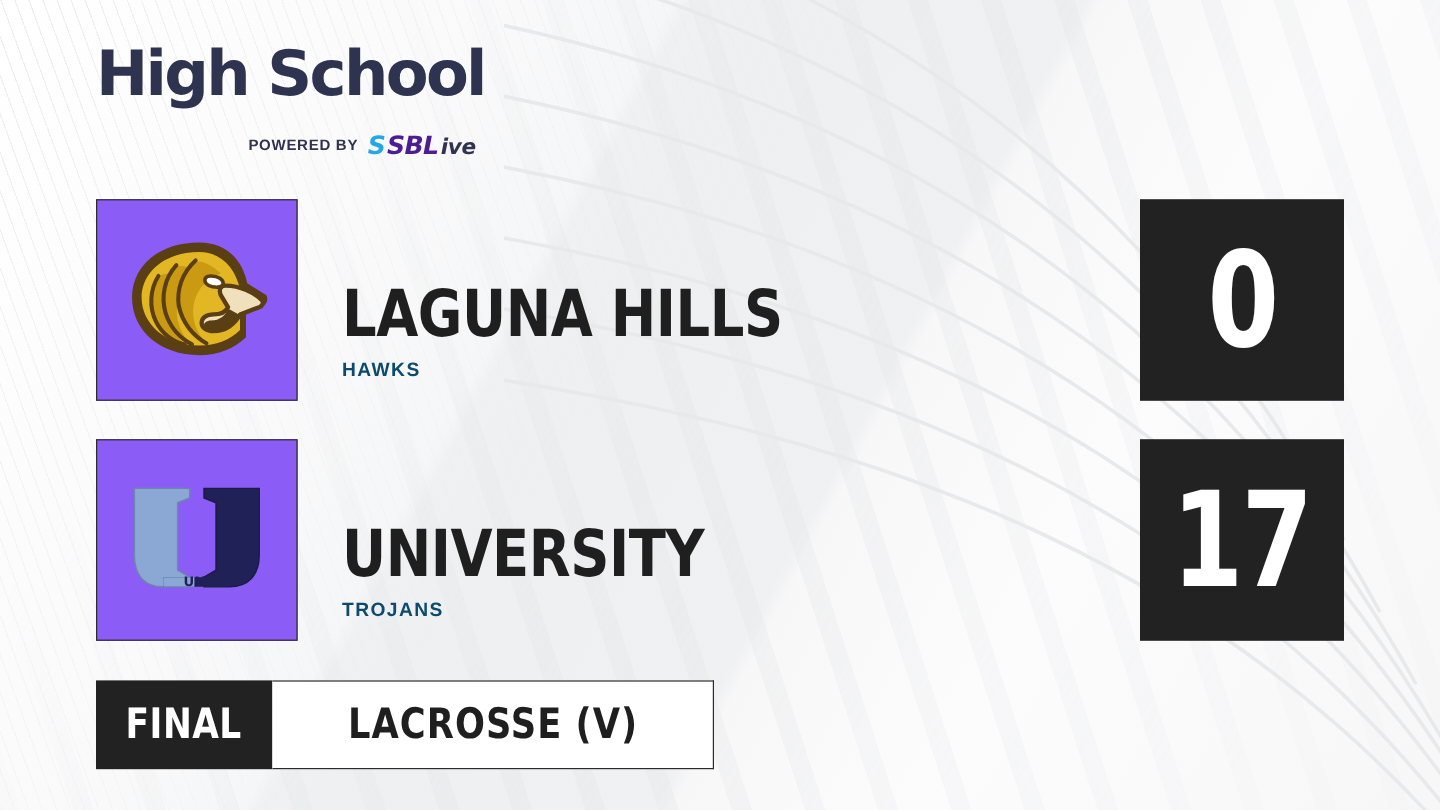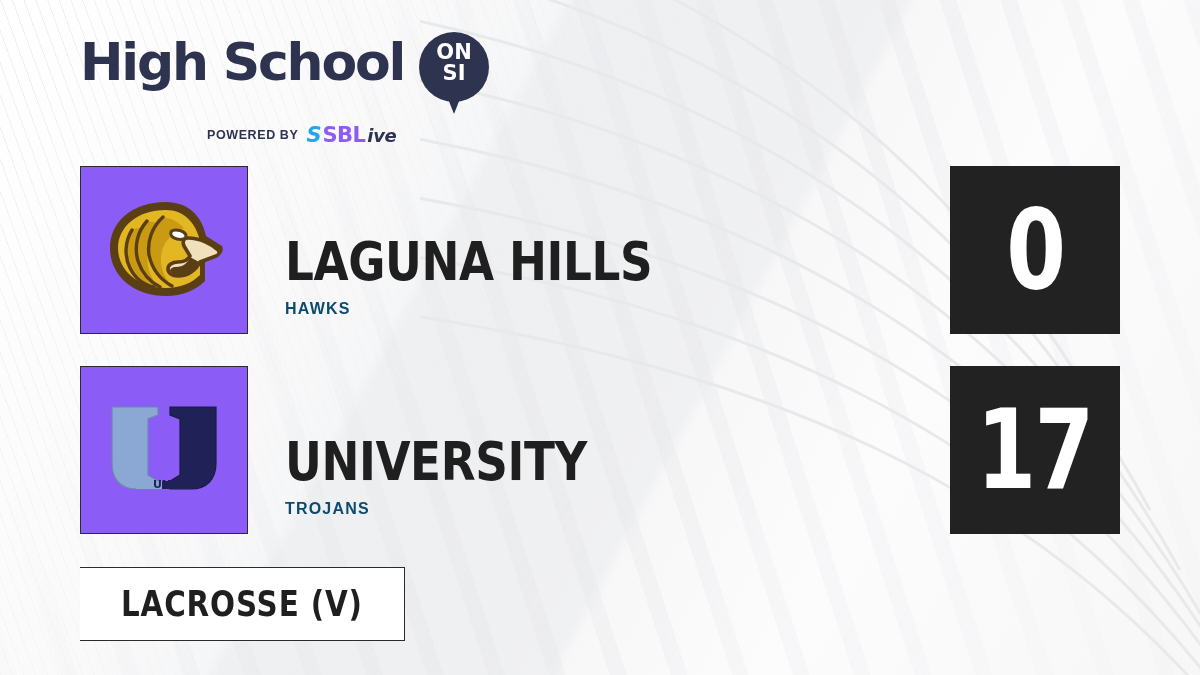--- a/index.html
+++ b/index.html
@@ -130,21 +130,20 @@
   .pin-lines span { display: block; }
 
   #powered {
     position: absolute;
     left: 127px;
     top: 74px;
     display: flex;
     align-items: center;
     gap: 8px;
     height: 22px;
-    margin-top: 14px;
   }
   .powered-text {
     font-family: "Liberation Sans", sans-serif;
     font-weight: 700;
     font-size: 12.5px;
     letter-spacing: 0.6px;
     color: #2e3350;
   }
   .sblive {
     display: flex;
@@ -156,24 +155,25 @@
     font-weight: 700;
     font-style: italic;
     font-size: 21px;
     line-height: 1;
     letter-spacing: -1px;
     color: #22a7e8;
   }
   .sb-bold {
     font-family: "DejaVu Sans", sans-serif;
     font-weight: 700;
+    font-style: italic;
     font-size: 21px;
     line-height: 1;
     letter-spacing: -0.6px;
-    color: #8b5cf6;
+    color: #4c1d95;
   }
   .sb-light {
     font-family: "DejaVu Sans", sans-serif;
     font-weight: 700;
     font-style: italic;
     font-size: 18px;
     line-height: 1;
     letter-spacing: -0.3px;
     color: #2e3350;
   }
@@ -271,21 +271,21 @@
   .final-text {
     font-family: "DejaVu Sans", sans-serif;
     font-weight: 700;
     font-size: 35px;
     letter-spacing: 0.5px;
     color: #ffffff;
     transform: scaleX(0.82);
     transform-origin: center center;
   }
   #status-sport {
-    width: 325px;
+    width: 368px;
     box-sizing: border-box;
     background: #ffffff;
     border: 1.5px solid #2b2b2b;
     border-left: none;
     display: flex;
     align-items: center;
     justify-content: center;
   }
   .sport-text {
     font-family: "DejaVu Sans", sans-serif;
@@ -317,28 +317,20 @@
         <path d="M-120 310 C 260 360 600 500 820 880"></path>
         <path d="M-120 370 C 270 420 620 550 850 940"></path>
         <path d="M-120 430 C 280 480 640 600 880 1000"></path>
         <path d="M-120 490 C 290 540 660 650 900 1040"></path>
       </g>
     </svg>
   </div>
 
   <div id="brand">
     <div class="brand-word">High School</div>
-    <div class="pin">
-      <div class="pin-tail"></div>
-      <div class="pin-badge"></div>
-      <div class="pin-lines">
-        <span>ON</span>
-        <span>SI</span>
-      </div>
-    </div>
     <div id="powered">
       <span class="powered-text">POWERED BY</span>
       <span class="sblive">
         <span class="sb-mark">S</span>
         <span class="sb-bold">SBL</span>
         <span class="sb-light">ive</span>
       </span>
     </div>
   </div>
 
@@ -399,18 +391,21 @@
     <div class="team-text">
       <div class="team-name">UNIVERSITY</div>
       <div class="team-mascot">TROJANS</div>
     </div>
     <div class="score-box">
       <span class="score-value">17</span>
     </div>
   </div>
 
   <div id="status-bar">
+    <div id="status-final">
+      <span class="final-text">FINAL</span>
+    </div>
     <div id="status-sport">
       <span class="sport-text">LACROSSE (V)</span>
     </div>
   </div>
 
 </div>
 
 </body></html>

